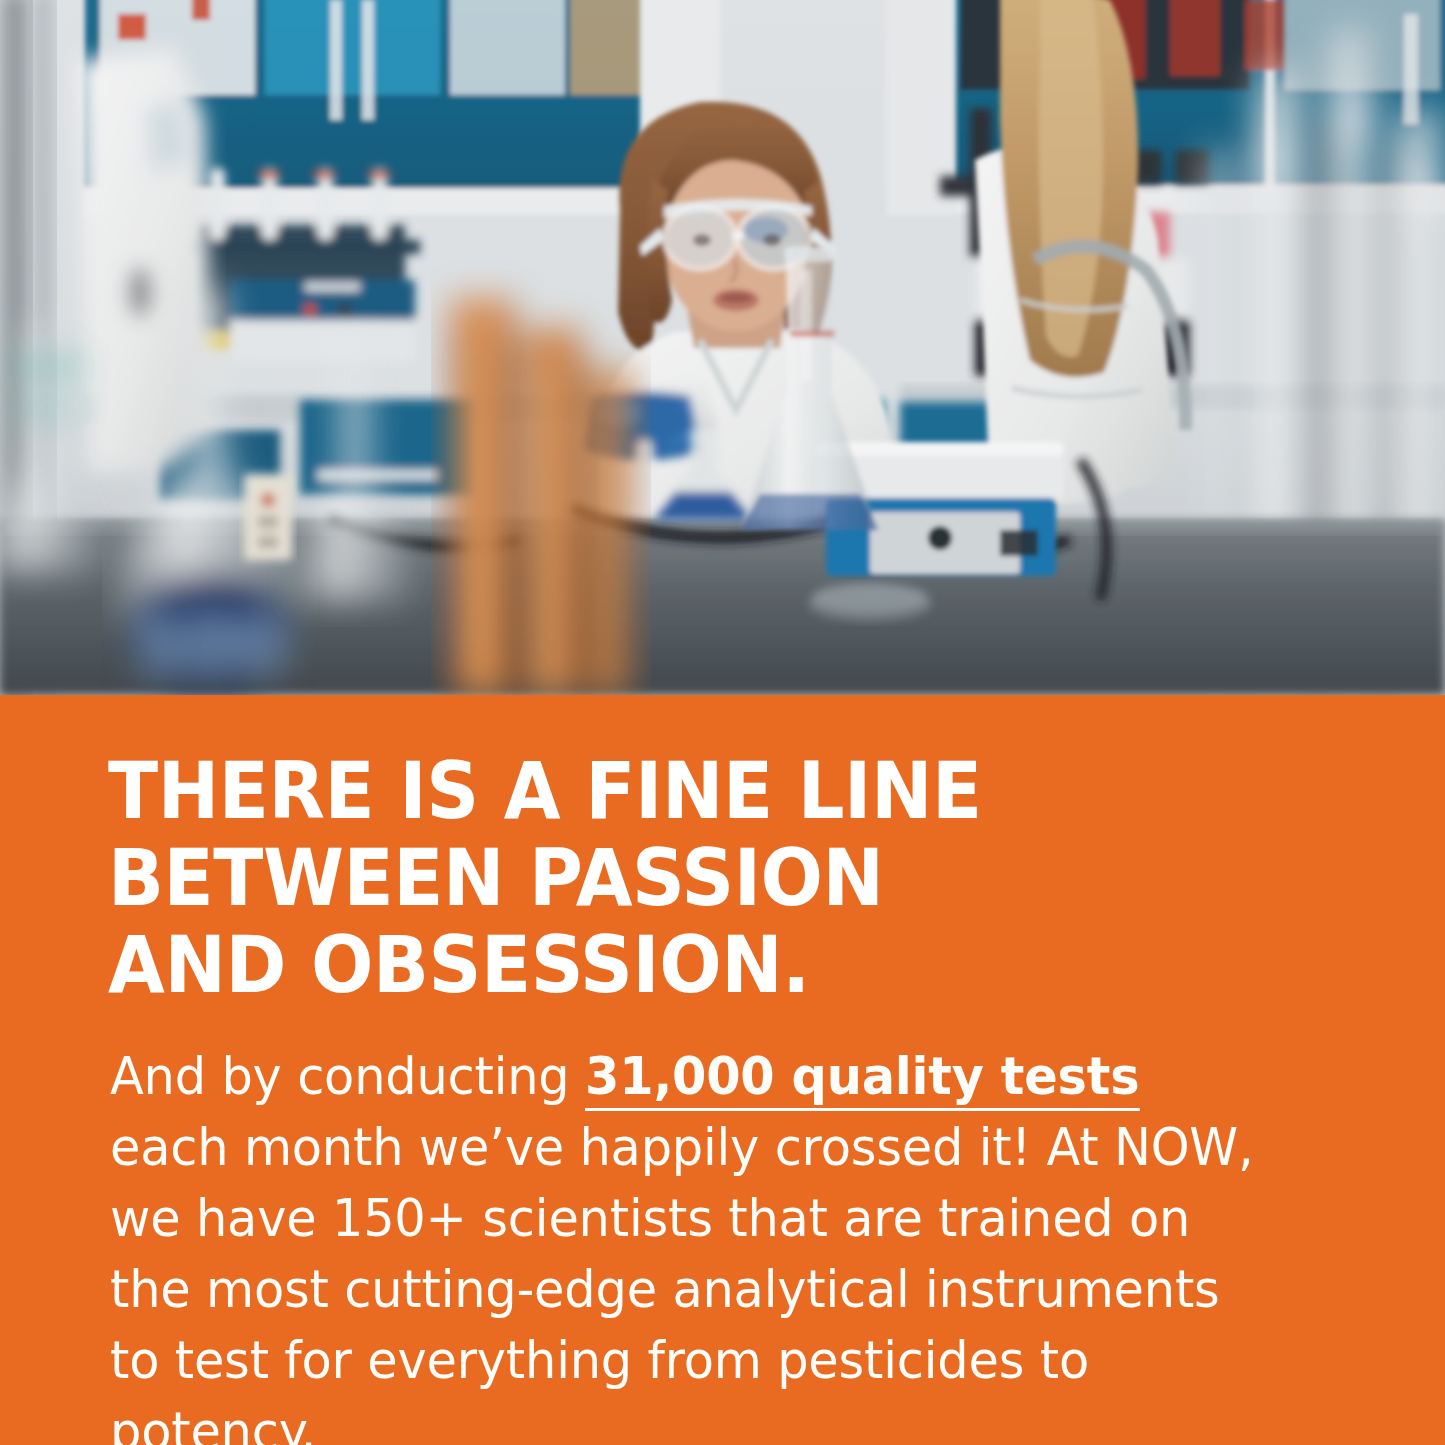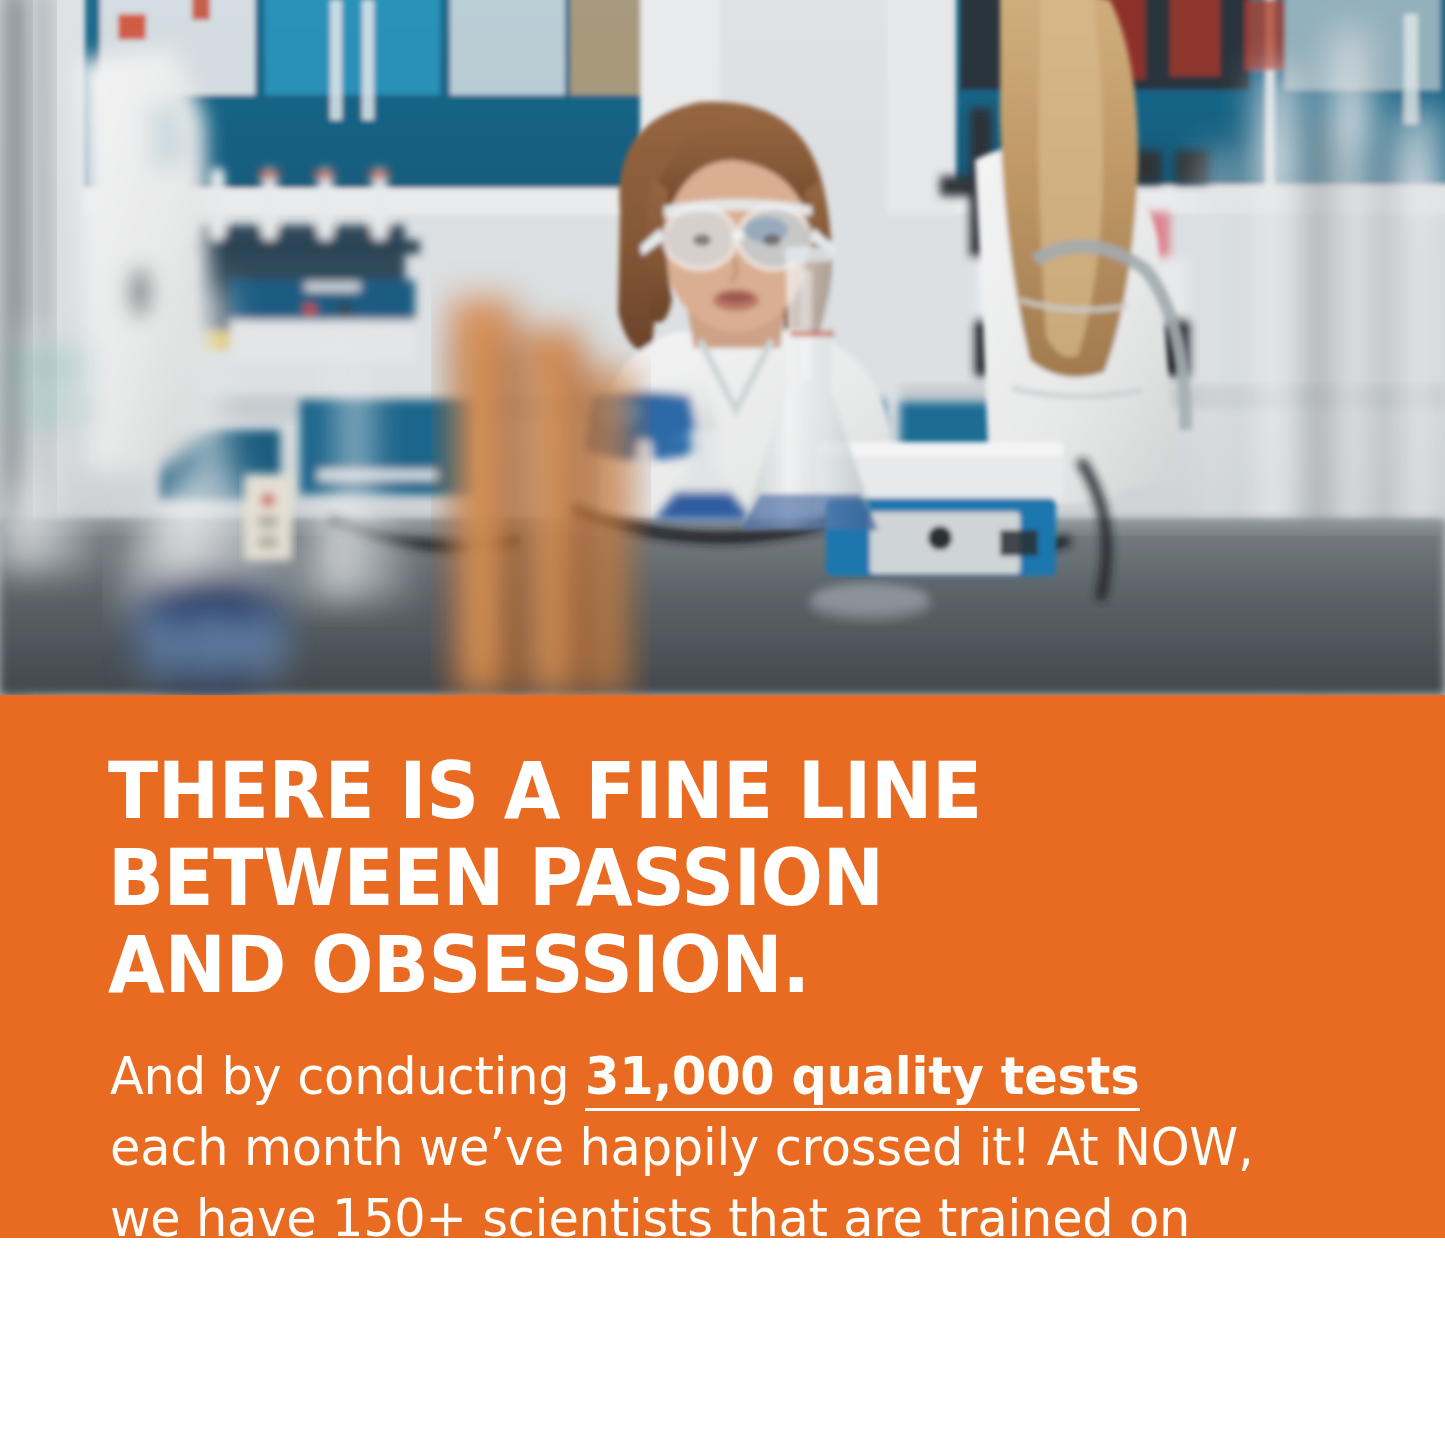--- a/index.html
+++ b/index.html
@@ -5,21 +5,21 @@
 <style>
   * { margin:0; padding:0; box-sizing:border-box; }
   html, body {
     width:1445px; height:1445px;
     background:#ffffff;
     font-family:"Liberation Sans", sans-serif;
     overflow:hidden;
   }
   .card {
     position:relative;
-    width:1445px; height:1238px;
+    width:1445px; height:1445px;
     overflow:hidden;
   }
 
   
   .photo {
     position:absolute; left:0; top:0;
     width:1445px; height:695px;
     overflow:hidden;
     background:#cfd4d6;
   }

